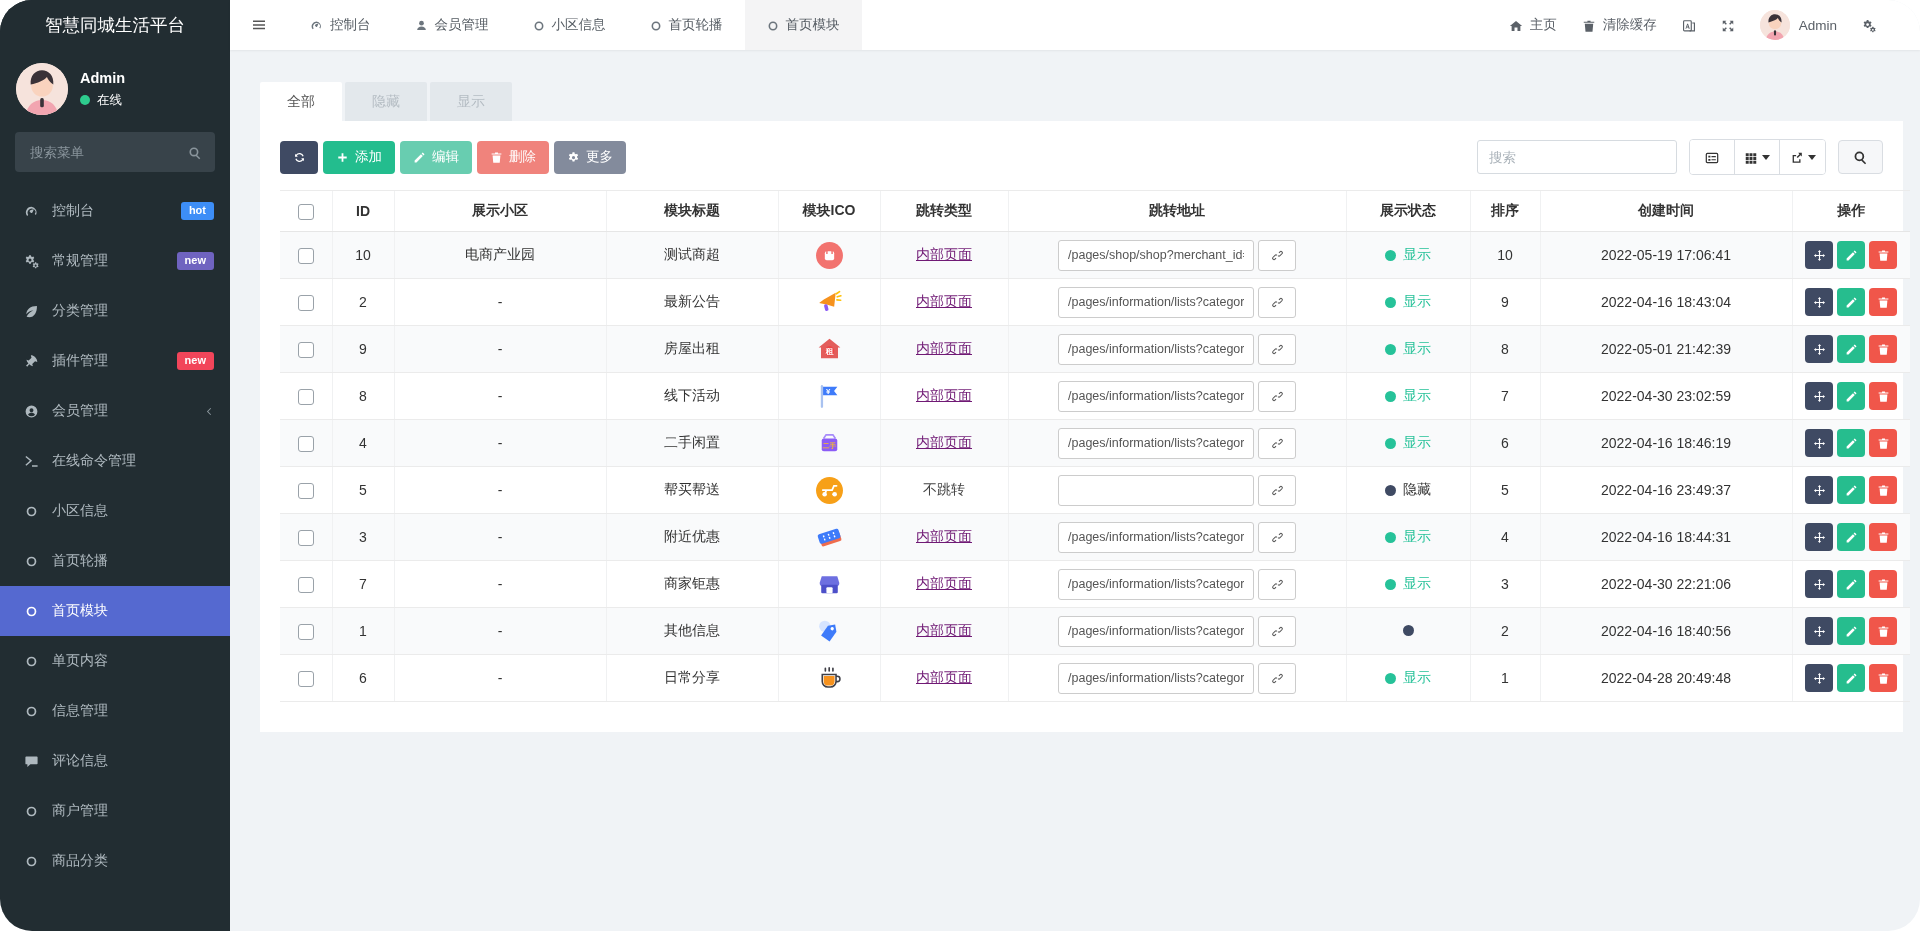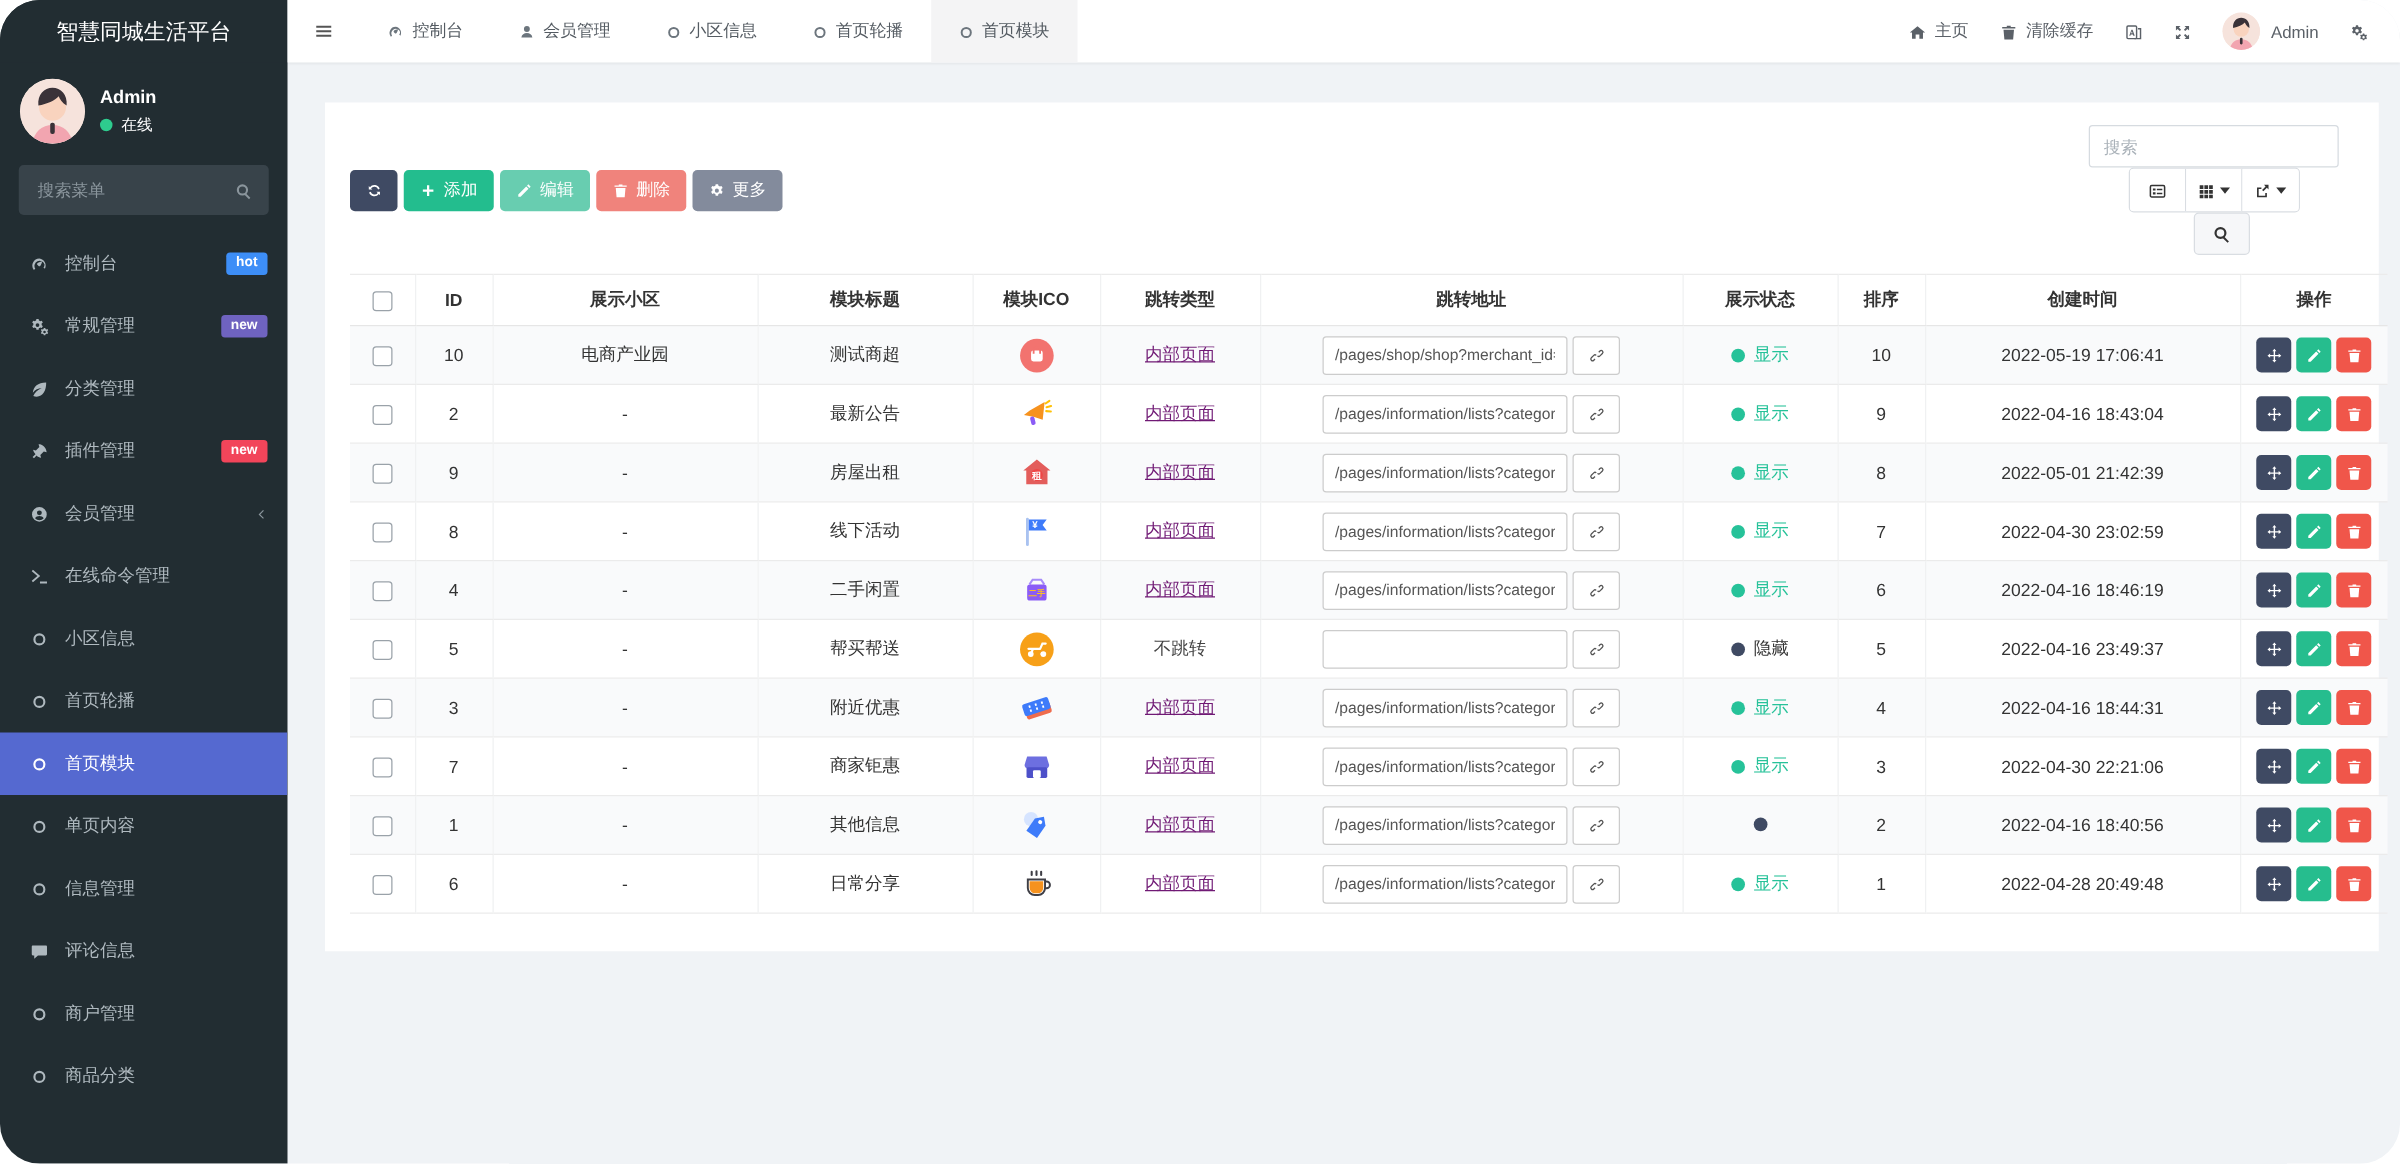--- a/index.html
+++ b/index.html
@@ -35,21 +35,21 @@
   
   .main { flex:1; display:flex; flex-direction:column; min-width:0; }
   .navbar { height:50px; flex:0 0 50px; background:#fff; display:flex; align-items:stretch; box-shadow:0 1px 2px rgba(0,0,0,.06); position:relative; z-index:2; }
   .hamburger { width:58px; display:flex; align-items:center; justify-content:center; color:#555; cursor:pointer; }
   .hamburger .svgi { width:16px; height:16px; }
   .nav-tabs { display:flex; align-items:stretch; }
   .nav-tab { display:flex; align-items:center; gap:7px; padding:0 22px; color:#545b62; font-size:13.5px; cursor:pointer; white-space:nowrap; }
   .nav-tab .svgi { width:13px; height:13px; color:#6c757d; }
   .nav-tab.ring .svgi { width:12px; height:12px; }
   .nav-tab.active { background:#f4f4f5; }
-  .nav-right { margin-left:auto; display:flex; align-items:center; gap:25px; padding-right:26px; color:#5b6168; font-size:13.5px; }
+  .nav-right { margin-left:auto; display:flex; align-items:center; gap:25px; padding-right:44px; color:#5b6168; font-size:13.5px; }
   .nav-link { display:flex; align-items:center; gap:7px; cursor:pointer; color:#5b6168; text-decoration:none; white-space:nowrap; }
   .nav-link .svgi { width:14px; height:14px; }
   .avatar-sm { width:30px; height:30px; border-radius:50%; overflow:hidden; background:#f6e3dc; cursor:pointer; }
   .avatar-sm svg { width:100%; height:100%; display:block; }
   .nav-user { display:flex; align-items:center; gap:9px; cursor:pointer; }
 
   
   .content { flex:1; padding:32px 17px 0 30px; overflow:hidden; }
   .filter-tabs { display:flex; gap:3px; }
   .ftab { height:39px; line-height:39px; padding:0 27px; background:#e3e8ec; color:#b4bcc3; font-size:14px; border-radius:2px 2px 0 0; cursor:pointer; }
@@ -57,21 +57,21 @@
   .panel { background:#fff; padding:16px 20px 30px; }
 
   .toolbar { display:flex; align-items:center; margin:2px 0 15px; }
   .btn { height:33px; border:none; border-radius:4px; color:#fff; font-size:13.5px; font-family:Liberation Sans, sans-serif; display:inline-flex; align-items:center; gap:6px; padding:0 13px; margin-right:5px; cursor:pointer;text-align:center; }
   .btn .svgi { width:13px; height:13px; }
   .btn-refresh { width:38px; justify-content:center; padding:0; background:#3f4a63; }
   .btn-add { background:#23bd8e; }
   .btn-edit { background:#68cdb0; }
   .btn-del { background:#f0837c; }
   .btn-more { background:#838b9c; }
-  .toolbar-right { margin-left:auto; display:flex; align-items:center;flex-direction:column; }
+  .toolbar-right { margin-left:auto; display:flex; align-items:center; }
   .tb-search { width:200px; height:34px; border:1px solid #d6dbe0; border-radius:3px; padding:0 11px; font-size:13.5px; font-family:inherit; color:#555; outline:none; margin-right:12px; }
   .tb-search::placeholder { color:#aab2b9; }
   .view-group { display:flex; border:1px solid #d9dde2; border-radius:4px; overflow:hidden; margin-right:12px; background:#fff; }
   .vg-btn { width:45px; height:34px; display:flex; align-items:center; justify-content:center; gap:4px; background:#fff; border:none; border-right:1px solid #d9dde2; color:#333; cursor:pointer; }
   .vg-btn:last-child { border-right:none; }
   .vg-btn .svgi { width:14px; height:14px; }
   .caret { width:0; height:0; border-left:4px solid transparent; border-right:4px solid transparent; border-top:5px solid #333; display:inline-block; }
   .btn-find { width:45px; height:34px; border:1px solid #d9dde2; border-radius:4px; background:#f6f7f9; color:#333; display:flex; align-items:center; justify-content:center; cursor:pointer; }
   .btn-find .svgi { width:15px; height:15px; }
 
@@ -363,20 +363,25 @@
                 </g>
                 <g transform="translate(8 8) scale(.55)">
                   <path fill-rule="evenodd" d="M6.8 1.6h2.4l.3 1.7c.5.2 1 .4 1.4.7l1.6-.6 1.2 2-1.3 1.1a4.6 4.6 0 0 1 0 1.6l1.3 1.1-1.2 2-1.6-.6c-.4.3-.9.6-1.4.7l-.3 1.7H6.8l-.3-1.7a4.9 4.9 0 0 1-1.4-.7l-1.6.6-1.2-2 1.3-1.1a4.6 4.6 0 0 1 0-1.6L2.3 5.4l1.2-2 1.6.6c.4-.3.9-.6 1.4-.7zM8 6a2 2 0 1 0 0 4 2 2 0 0 0 0-4z"></path>
                 </g>
               </svg></span>
         </a>
       </div>
     </header>
 
     <section class="content">
+      <div class="filter-tabs" id="filter-tabs">
+ <span class="ftab active">全部</span>
+ <span class="ftab ">隐藏</span>
+ <span class="ftab ">显示</span>
+        </div>
       <div class="panel">
 
         <div class="toolbar">
           <button class="btn btn-refresh">
             <span><svg class="svgi" viewBox="0 0 16 16" fill="currentColor">
                   <path d="M13.2 6.2A5.5 5.5 0 0 0 3.6 4.6L2.5 3.5V7H6L4.7 5.7a4 4 0 0 1 7 1.1zM2.8 9.8a5.5 5.5 0 0 0 9.6 1.6l1.1 1.1V9H10l1.3 1.3a4 4 0 0 1-7-1.1z"></path>
                 </svg></span>
           </button>
           <button class="btn btn-add">
             <span><svg class="svgi" viewBox="0 0 16 16" fill="currentColor">

